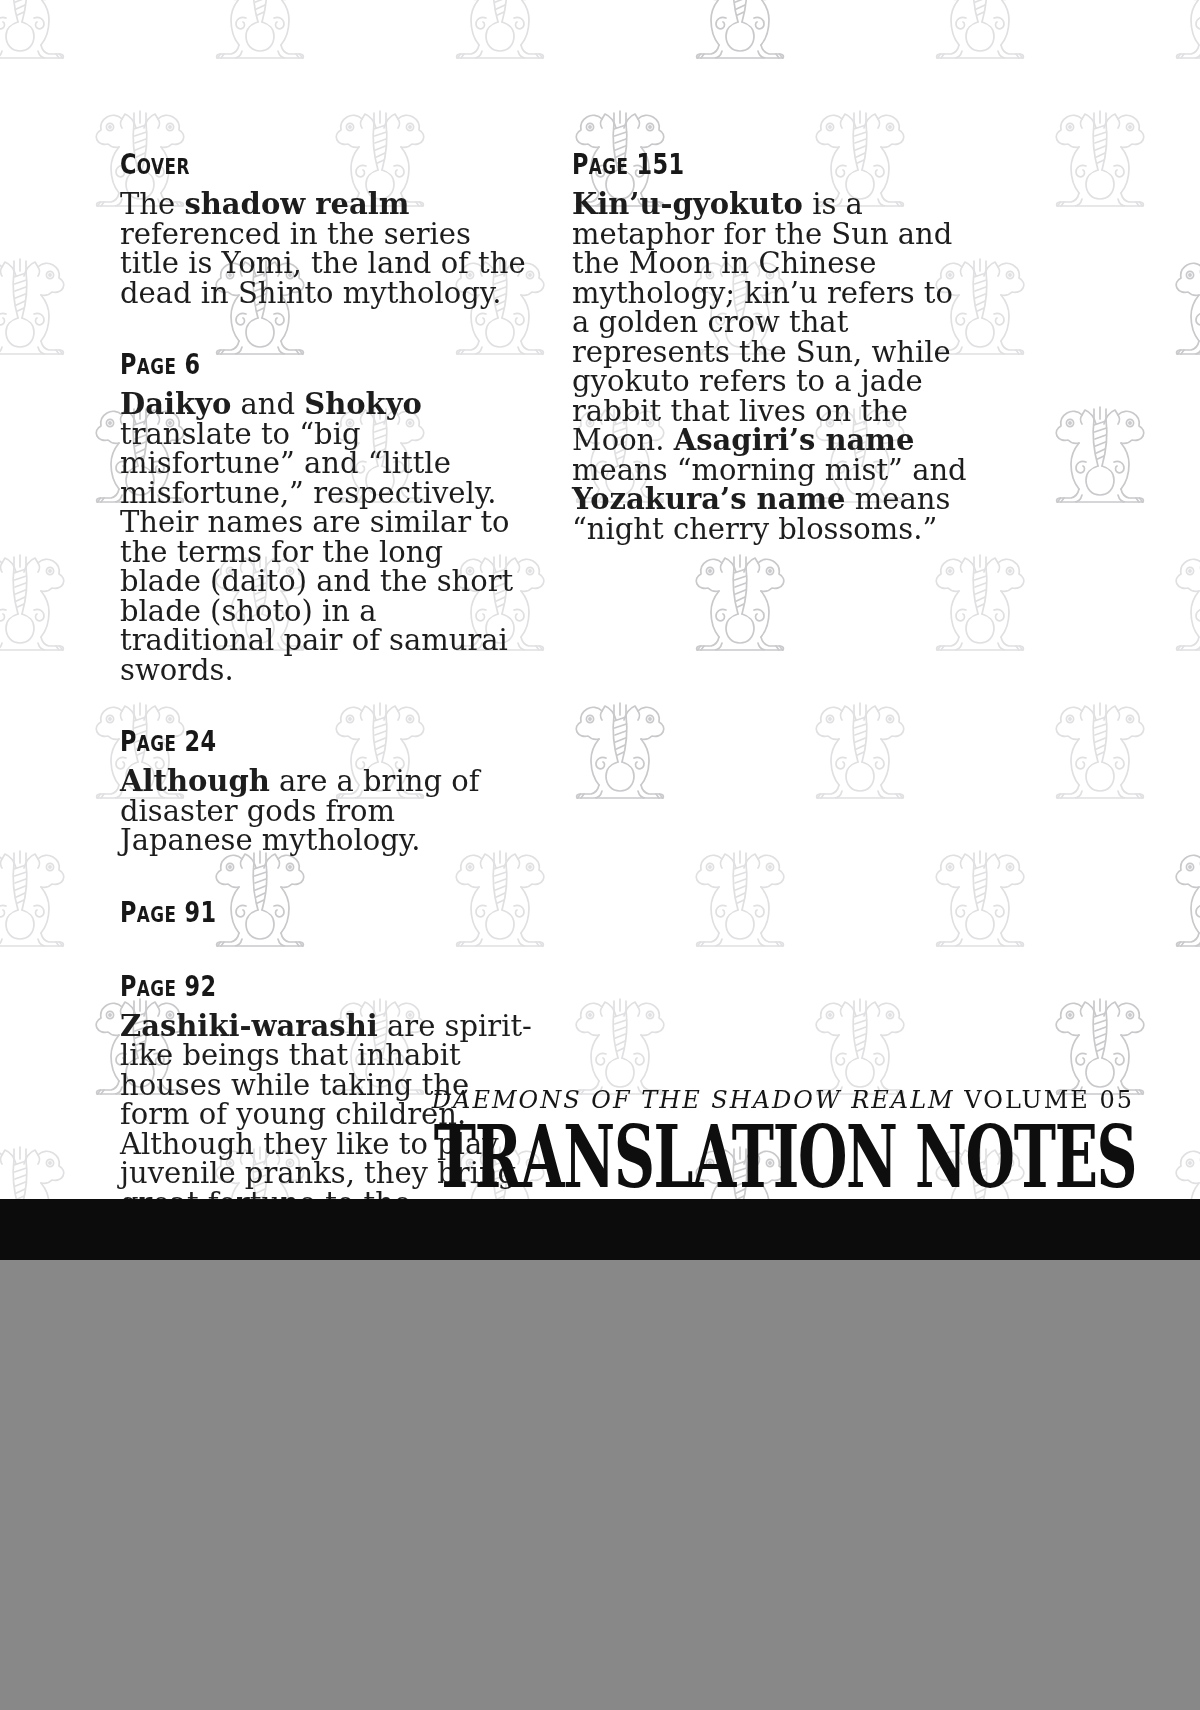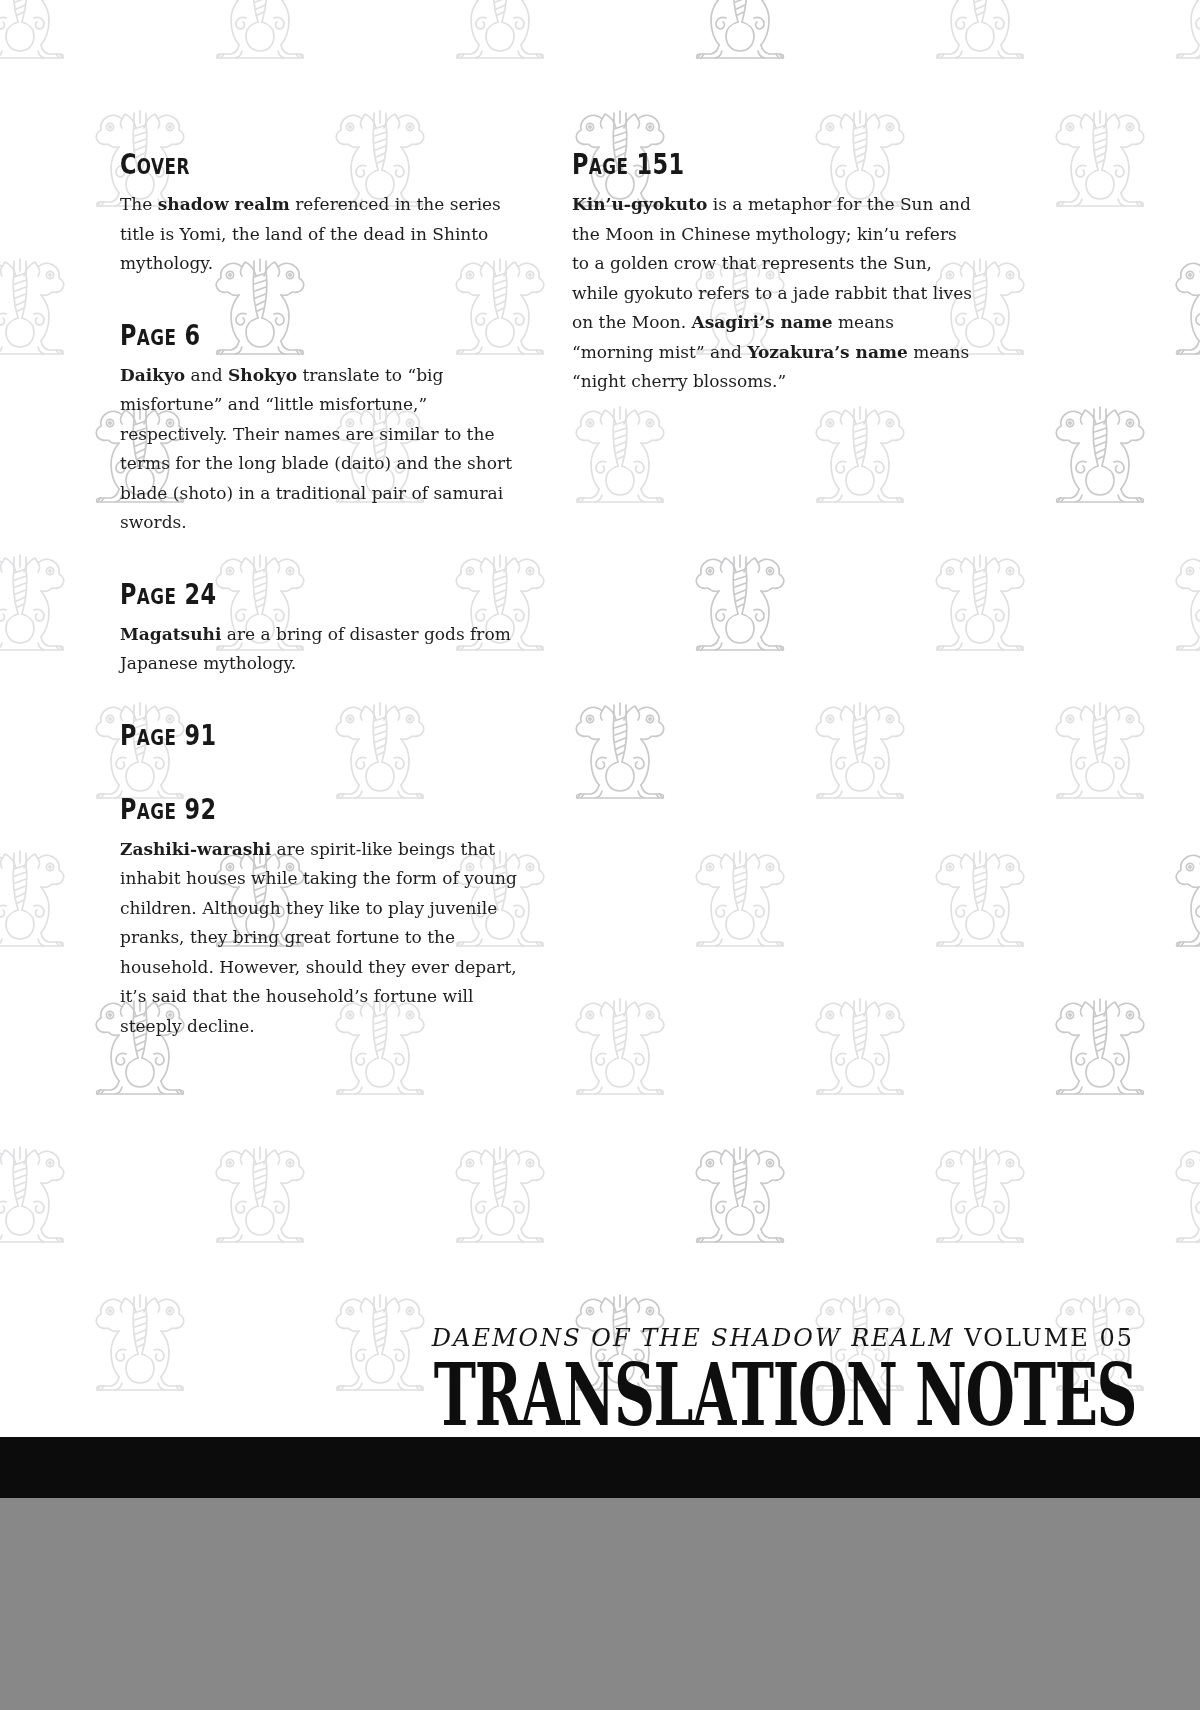--- a/index.html
+++ b/index.html
@@ -5,21 +5,21 @@
   :root{
     --text-color:#1d1d1d;
     --bar-color:#0c0c0c;
     --pattern-light:#e0e0e2;
     --pattern-dark:#c9c9cc;
   }
   *{box-sizing:border-box;}
   html,body{margin:0;padding:0;background:#888;}
   .page{
     position:relative;
-    width:1200px;height:1498px;
+    width:1200px;height:1260px;
     background:#ffffff;
     overflow:hidden;
     margin:0 auto;
     font-family:"DejaVu Serif",serif;
   }
   .pattern{position:absolute;left:0;top:0;}
   .pm-light{stroke:var(--pattern-light);}
   .pm-dark{stroke:var(--pattern-dark);}
 
   .content{
@@ -38,21 +38,21 @@
     letter-spacing:0.5px;
     color:#181818;
     transform:scaleX(0.8);
     transform-origin:left bottom;
     white-space:nowrap;
   }
   .hS{font-size:21px;}
   .note-body{
     margin:0;
     font-family:"DejaVu Serif",serif;
-    font-size:17px;
+    font-size:29px;
     line-height:29.5px;
     color:var(--text-color);
   }
   .b{font-weight:bold;}
   .i{}
 
   .footer{
     position:absolute;
     right:64px;bottom:64px;
     text-align:right;
@@ -198,21 +198,21 @@
         <section class="note">
           <h3 class="note-header"><span class="hL">C</span><span class="hS">O</span><span class="hS">V</span><span class="hS">E</span><span class="hS">R</span></h3>
           <p class="note-body"><span class="">The </span><span class="b ">shadow realm</span><span class=""> referenced in the series title is Yomi, the land of the dead in Shinto mythology.</span></p>
         </section>
         <section class="note">
           <h3 class="note-header"><span class="hL">P</span><span class="hS">A</span><span class="hS">G</span><span class="hS">E</span> <span class="hL">6</span></h3>
           <p class="note-body"><span class="b ">Daikyo</span><span class=""> and </span><span class="b ">Shokyo</span><span class=""> translate to “big misfortune” and “little misfortune,” respectively. Their names are similar to the terms for the long blade (</span><span class="i">daito</span><span class="">) and the short blade (</span><span class="i">shoto</span><span class="">) in a traditional pair of samurai swords.</span></p>
         </section>
         <section class="note">
           <h3 class="note-header"><span class="hL">P</span><span class="hS">A</span><span class="hS">G</span><span class="hS">E</span> <span class="hL">2</span><span class="hL">4</span></h3>
-          <p class="note-body"><span class="b ">Magatsuhi</span><span class=""> are a bring of disaster gods from Japanese mythology.</span></p>
+          <p class="note-body"><span class="b ">Although</span><span class=""> are a bring of disaster gods from Japanese mythology.</span></p>
         </section>
         <section class="note">
           <h3 class="note-header"><span class="hL">P</span><span class="hS">A</span><span class="hS">G</span><span class="hS">E</span> <span class="hL">9</span><span class="hL">1</span></h3>
         </section>
         <section class="note">
           <h3 class="note-header"><span class="hL">P</span><span class="hS">A</span><span class="hS">G</span><span class="hS">E</span> <span class="hL">9</span><span class="hL">2</span></h3>
           <p class="note-body"><span class="b i">Zashiki-warashi</span><span class=""> are spirit-like beings that inhabit houses while taking the form of young children. Although they like to play juvenile pranks, they bring great fortune to the household. However, should they ever depart, it’s said that the household’s fortune will steeply decline.</span></p>
         </section>
       </div>
     <div class="col col-right">

